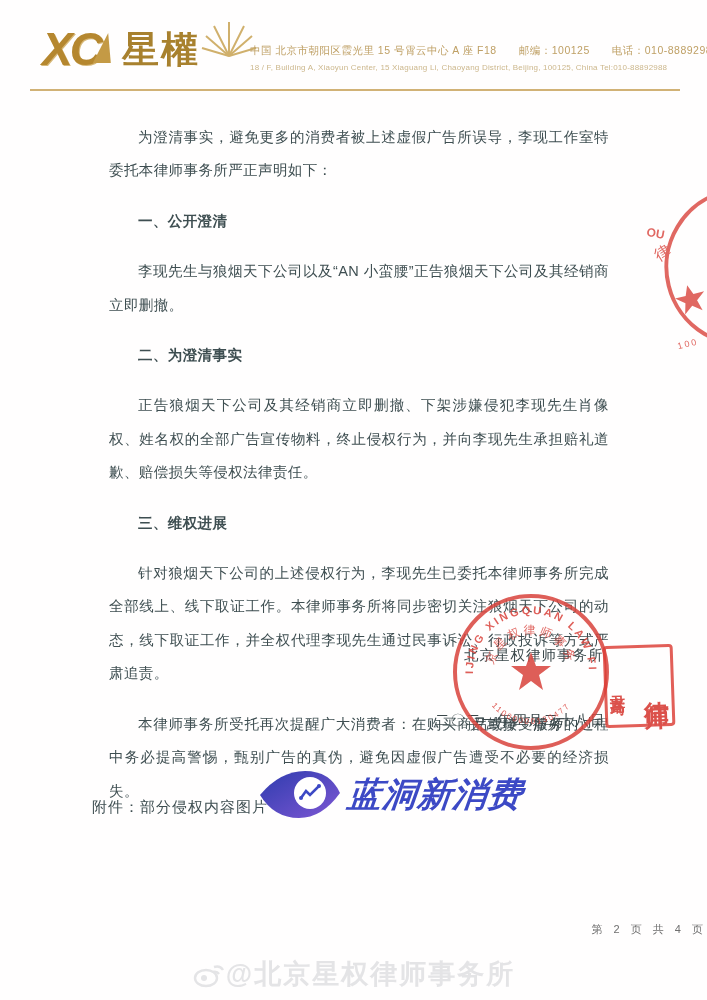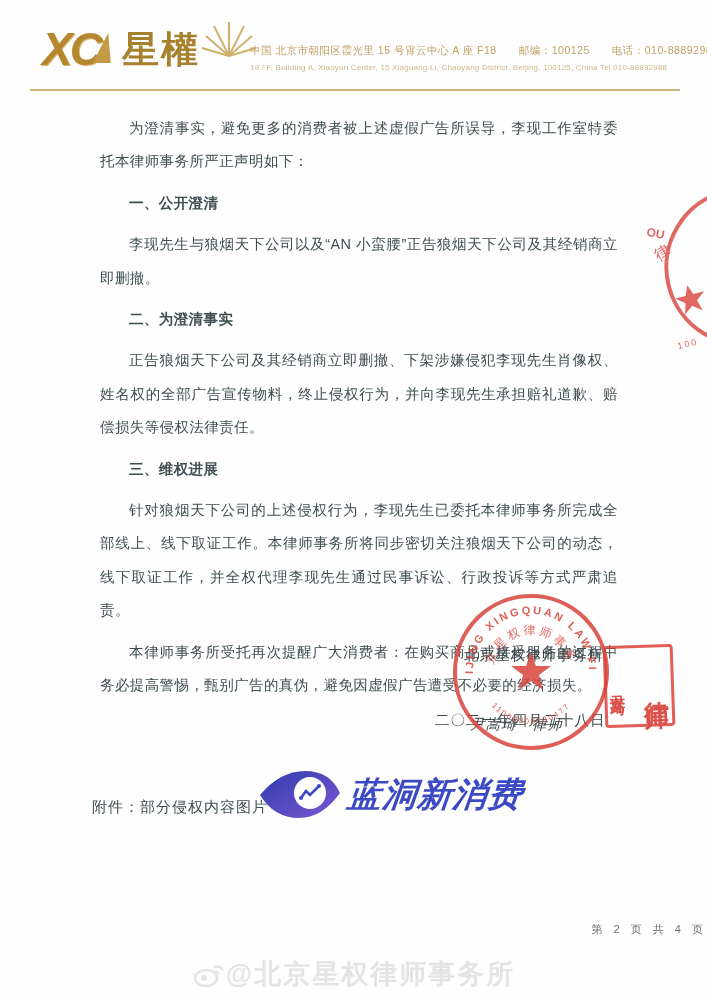--- a/index.html
+++ b/index.html
@@ -17,21 +17,21 @@
              font-family:"Liberation Serif","DejaVu Serif",serif;}
   .starburst{position:absolute;left:152px;top:-14px;}
   .addr{position:absolute;left:250px;top:44px;width:450px;}
   .addr-cn{font-size:10.5px;color:#bfa065;letter-spacing:.5px;white-space:nowrap;}
   .addr-en{font-size:8px;color:#ccb78c;margin-top:5px;letter-spacing:.2px;white-space:nowrap;}
   .gold-line{position:absolute;left:30px;top:89px;width:650px;height:2px;background:#c9a55e;opacity:.85;}
 
   
   .main{position:absolute;left:92px;top:104px;width:534px;font-size:14.5px;line-height:33.4px;
         color:#3e4e51;text-align:justify;letter-spacing:.4px;}
-  .main p,.main h3{margin:8px;text-indent:2em;font-size:14.5px;}
+  .main p,.main h3{margin:17px;text-indent:2em;font-size:14.5px;}
   .main h3{font-weight:bold;}
 
   
   .sig{position:absolute;color:#3a474a;font-size:14.5px;letter-spacing:1px;white-space:nowrap;}
   .sig-firm{left:464px;top:646px;}
   .sig-lawyer{left:470px;top:715px;font-style:italic;}
   .sig-date{left:435px;top:711px;}
 
   
   .round-stamp{position:absolute;left:449px;top:590px;opacity:.85;}

